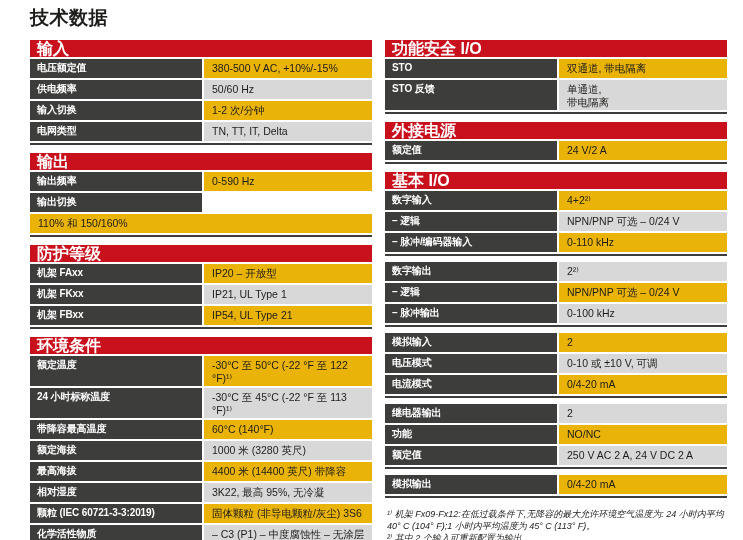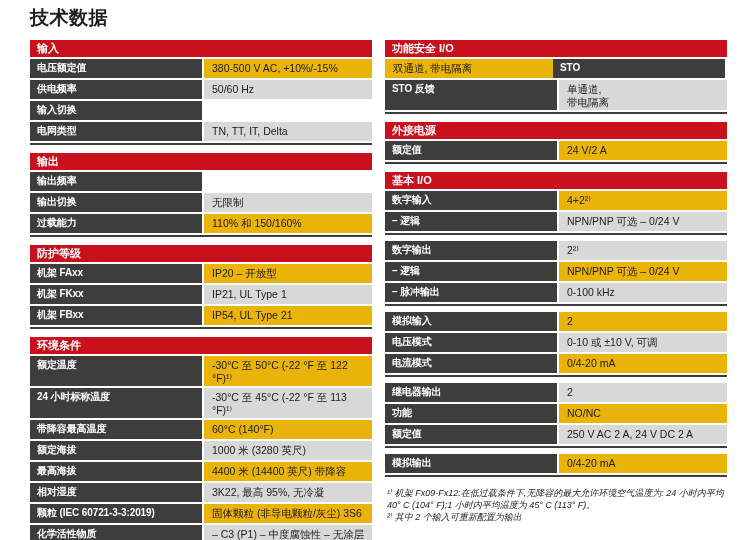--- a/index.html
+++ b/index.html
@@ -30,21 +30,21 @@
     width: 342px;
     min-width: 342px;
     display: flex;
     flex-direction: column;
   }
   .section { margin-bottom: 8px; }
   .section-header {
     background: var(--header-red, #c8111d);
     color: #ffffff;
     font-weight: bold;
-    font-size: 11px;
+    font-size: 16px;
     line-height: 13px;
     padding: 2px 7px;
     margin-bottom: 2px;
   }
   .group {
     border-bottom: 2px solid var(--label-dark, #3d3d3c);
     margin-bottom: 6px;
   }
   .group:last-child { margin-bottom: 0; }
   .row { display: flex; margin-bottom: 2px; }
@@ -95,39 +95,39 @@
             <div class="row">
               <div class="cell cell-label">电压额定值</div>
               <div class="cell cell-value">380-500 V AC, +10%/-15%</div>
             </div>
             <div class="row alt">
               <div class="cell cell-label">供电频率</div>
               <div class="cell cell-value">50/60 Hz</div>
             </div>
             <div class="row">
               <div class="cell cell-label">输入切换</div>
+              <div class="cell cell-value">1-2 次/分钟</div>
             </div>
             <div class="row alt">
               <div class="cell cell-label">电网类型</div>
               <div class="cell cell-value">TN, TT, IT, Delta</div>
             </div>
           </div>
         </div>
         <div class="section">
           <div class="section-header">输出</div>
           <div class="group">
             <div class="row">
               <div class="cell cell-label">输出频率</div>
+              <div class="cell cell-value">0-590 Hz</div>
             </div>
             <div class="row alt">
               <div class="cell cell-label">输出切换</div>
-              <div class="cell cell-value">无限制</div>
-            </div>
-            <div class="row">
-              <div class="cell cell-label">过载能力</div>
+            </div>
+            <div class="row">
               <div class="cell cell-value">110% 和 150/160%</div>
             </div>
           </div>
         </div>
         <div class="section">
           <div class="section-header">防护等级</div>
           <div class="group">
             <div class="row">
               <div class="cell cell-label">机架 FAxx</div>
               <div class="cell cell-value">IP20 – 开放型</div>
@@ -182,22 +182,22 @@
             </div>
           </div>
         </div>
       </div>
     <div class="col" id="col-right">
 
     <div class="section">
           <div class="section-header">功能安全 I/O</div>
           <div class="group">
             <div class="row">
+              <div class="cell cell-label">STO</div>
               <div class="cell cell-value">双通道, 带电隔离</div>
-              <div class="cell cell-label">STO</div>
             </div>
             <div class="row alt">
               <div class="cell cell-label">STO 反馈</div>
               <div class="cell cell-value">单通道,
 带电隔离</div>
             </div>
           </div>
         </div>
         <div class="section">
           <div class="section-header">外接电源</div>
@@ -211,20 +211,24 @@
         <div class="section">
           <div class="section-header">基本 I/O</div>
           <div class="group">
             <div class="row">
               <div class="cell cell-label">数字输入</div>
               <div class="cell cell-value">4+2²⁾</div>
             </div>
             <div class="row alt">
               <div class="cell cell-label">– 逻辑</div>
               <div class="cell cell-value">NPN/PNP 可选 – 0/24 V</div>
+            </div>
+            <div class="row">
+              <div class="cell cell-label">– 脉冲/编码器输入</div>
+              <div class="cell cell-value">0-110 kHz</div>
             </div>
           </div>
           <div class="group">
             <div class="row alt">
               <div class="cell cell-label">数字输出</div>
               <div class="cell cell-value">2²⁾</div>
             </div>
             <div class="row">
               <div class="cell cell-label">– 逻辑</div>
               <div class="cell cell-value">NPN/PNP 可选 – 0/24 V</div>

